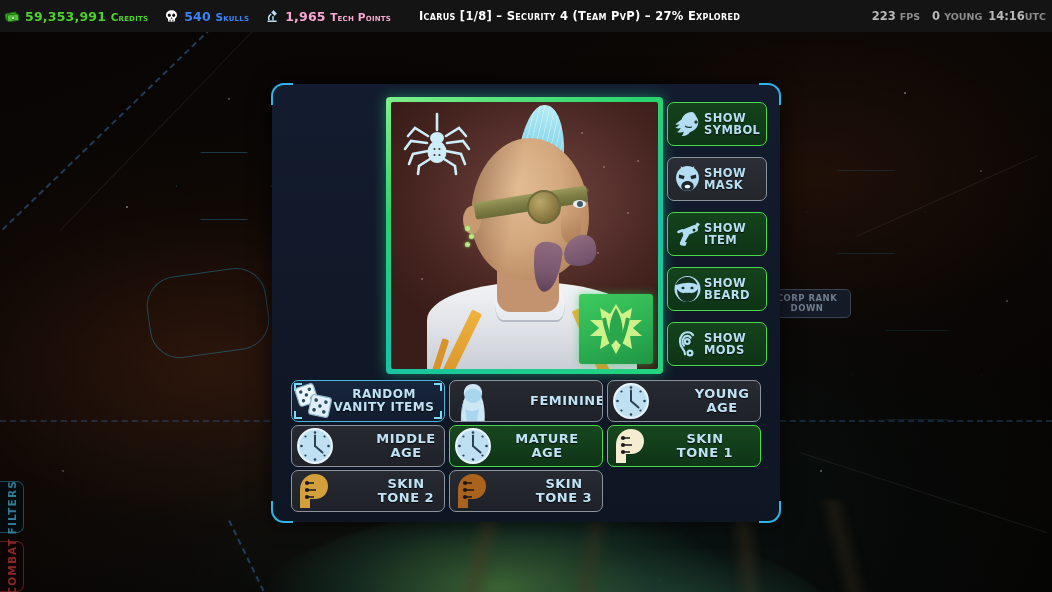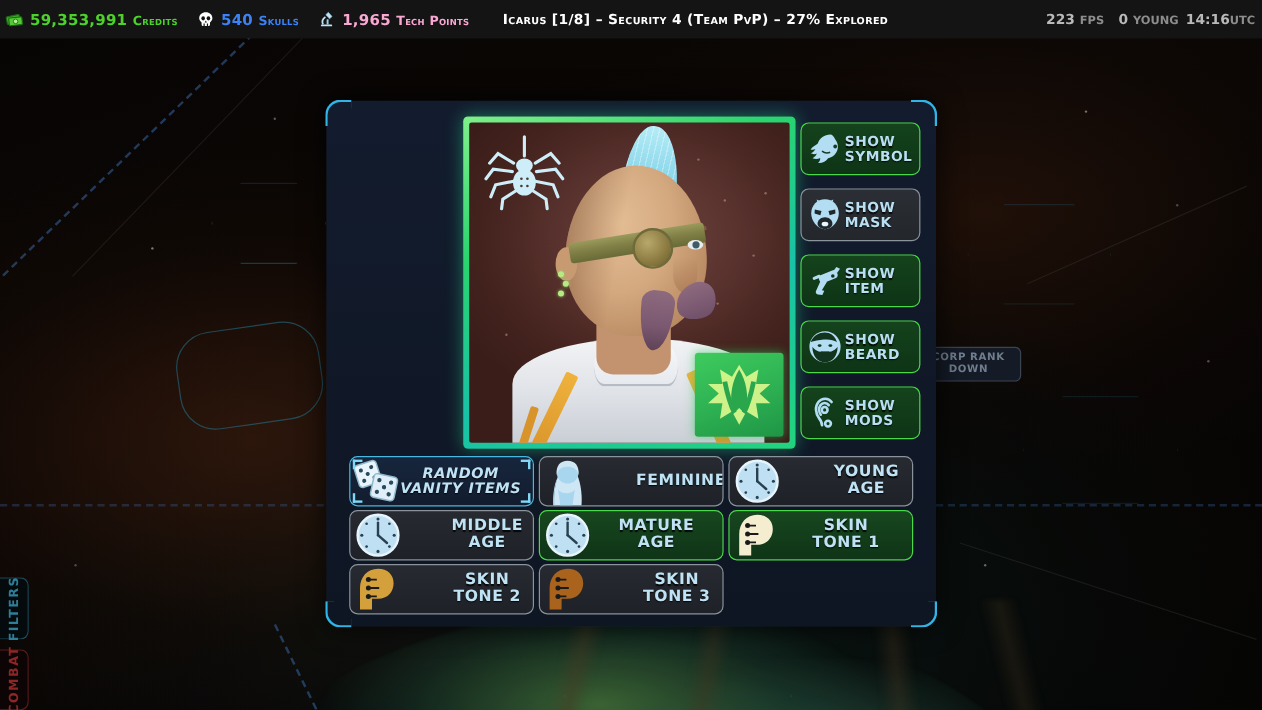--- a/index.html
+++ b/index.html
@@ -231,21 +231,21 @@
   #grid {
     position:absolute; left:19px; top:296px; width:470px;
     display:grid; grid-template-columns:repeat(3,154px); gap:3px 4px;
   }
   .gbtn {
     position:relative; height:42px; border-radius:7px;
     display:flex; align-items:center; overflow:hidden; cursor:pointer;
   }
   .gbtn.on   { background:linear-gradient(180deg,#17471f 0%,#0f3417 100%); border:1.5px solid #4ad94a; }
   .gbtn.off  { background:linear-gradient(180deg,#272b31 0%,#1e2127 100%); border:1.5px solid #8b949c;gap:34px; }
-  .gbtn.rand { background:linear-gradient(180deg,#17263d 0%,#121c2e 100%); border:1.5px solid #49b7df;font-style:italic; }
+  .gbtn.rand { background:linear-gradient(180deg,#17263d 0%,#121c2e 100%); border:1.5px solid #49b7df; }
   .gbtn-ico { width:46px; height:42px; flex:none; display:flex; align-items:flex-end; justify-content:center; }
   .gbtn-lbl {
     flex:1; text-align:center; line-height:1.05; padding-right:4px;
     font-size:13px; font-weight:bold; color:#bfe3f5; letter-spacing:.5px;
     text-shadow:0 1px 1px rgba(0,0,0,.9);
   }
   .gbtn-lbl.sm { font-size:12px; }
   
   .bk { position:absolute; width:8px; height:8px; pointer-events:none; }
   .bk-tl { left:2px; top:2px;  border-left:2px solid #7fd8f5; border-top:2px solid #7fd8f5; }

